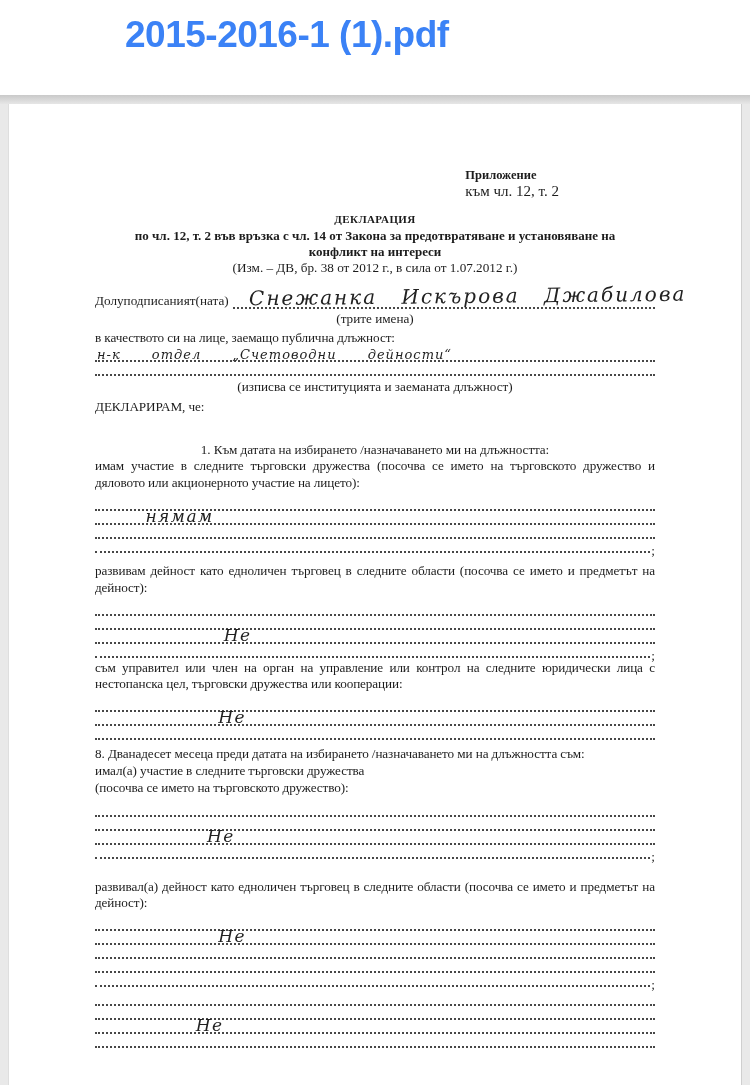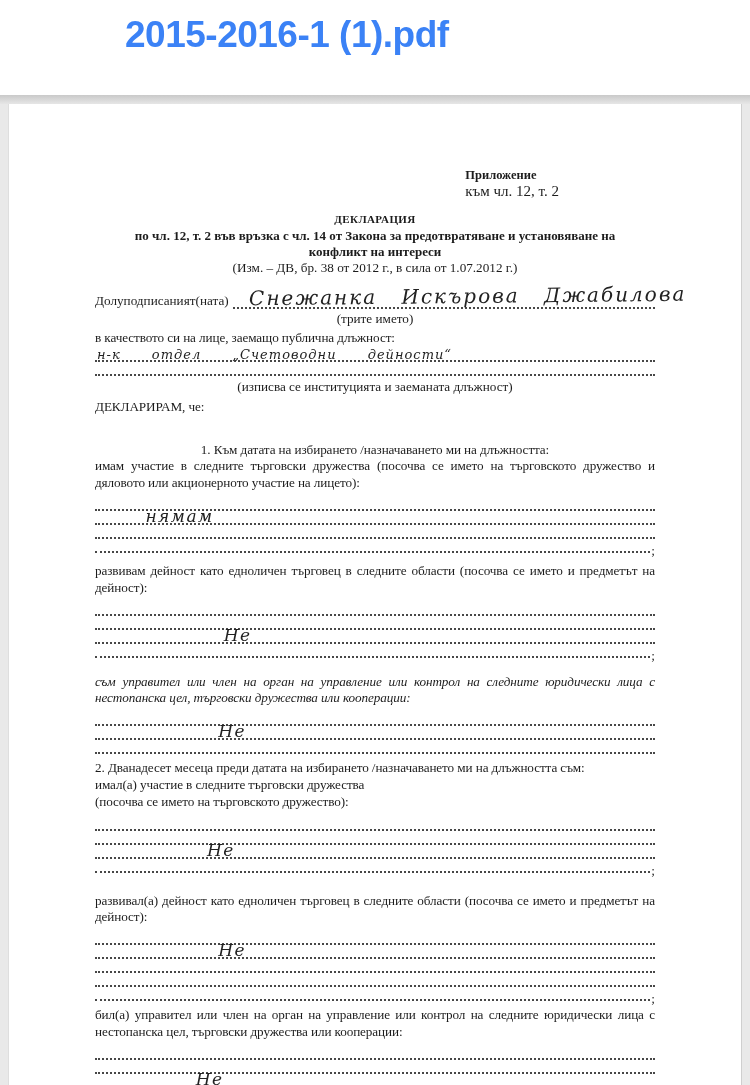--- a/index.html
+++ b/index.html
@@ -76,21 +76,21 @@
       <div class="doc-sub">конфликт на интереси</div>
       <div class="doc-sub3">(Изм. – ДВ, бр. 38 от 2012 г., в сила от 1.07.2012 г.)</div>
     </div>
 
     <div class="sign-row">
       <span class="lbl">Долуподписаният(ната)</span>
       <span class="fill-rel">
         <span class="hw hw-name">Снежанка Искърова Джабилова</span>
       </span>
     </div>
-    <div class="caption" style="margin-top:2px;">(трите името)</div>
+    <div class="caption" style="margin-top:2px;">(трите имена)</div>
 
     <div class="doc-text" style="margin-top:3px;">в качеството си на лице, заемащо публична длъжност:</div>
     <div class="dotrow" style="margin-top:1px;">
       <span class="hw hw-pos">н-к отдел „Счетоводни дейности“</span>
     </div>
     <div class="dotrow"></div>
     <div class="caption" style="margin-top:3px;">(изписва се институцията и заеманата длъжност)</div>
 
     <div class="doc-text" style="margin-top:4px; text-align:left;">ДЕКЛАРИРАМ, че:</div>
 
@@ -114,30 +114,30 @@
       <div class="dotrow"></div>
       <div class="dotrow">
         <span class="hw hw-ans" style="left:23%;">Не</span>
       </div>
       <div class="dotrow sfxrow">
         <span class="fill"></span>
         <span class="sfx">;</span>
       </div>
     </div>
 
-    <div class="doc-text" style="margin-top:16px;font-style:italic;">съм управител или член на орган на управление или контрол на следните юридически лица с нестопанска цел, търговски дружества или кооперации:</div>
+    <div class="doc-text" style="margin-top:2px;">съм управител или член на орган на управление или контрол на следните юридически лица с нестопанска цел, търговски дружества или кооперации:</div>
     <div style="margin-top:5px;">
       <div class="dotrow"></div>
       <div class="dotrow">
         <span class="hw hw-ans" style="left:22%;">Не</span>
       </div>
       <div class="dotrow"></div>
     </div>
 
-    <div class="doc-text" style="margin-top:6px; text-align:left;">2. Дванадесет месеца преди датата на избирането /назначаването ми на длъжността съм:</div>
+    <div class="doc-text" style="margin-top:6px; text-align:left;">8. Дванадесет месеца преди датата на избирането /назначаването ми на длъжността съм:</div>
     <div class="doc-text" style="text-align:left;">имал(а) участие в следните търговски дружества</div>
     <div class="doc-text" style="text-align:left;">(посочва се името на търговското дружество):</div>
     <div style="margin-top:6px;">
       <div class="dotrow"></div>
       <div class="dotrow"></div>
       <div class="dotrow">
         <span class="hw hw-ans" style="left:20%;">Не</span>
       </div>
       <div class="dotrow sfxrow">
         <span class="fill"></span>
@@ -152,21 +152,20 @@
         <span class="hw hw-ans" style="left:22%;">Не</span>
       </div>
       <div class="dotrow"></div>
       <div class="dotrow"></div>
       <div class="dotrow sfxrow">
         <span class="fill"></span>
         <span class="sfx">;</span>
       </div>
     </div>
 
-    <div class="doc-text" style="margin-top:6px;">бил(а) управител или член на орган на управление или контрол на следните юридически лица с нестопанска цел, търговски дружества или кооперации:</div>
     <div style="margin-top:5px;">
       <div class="dotrow"></div>
       <div class="dotrow"></div>
       <div class="dotrow">
         <span class="hw hw-ans" style="left:18%;">Не</span>
       </div>
       <div class="dotrow"></div>
 
     </div>
 

